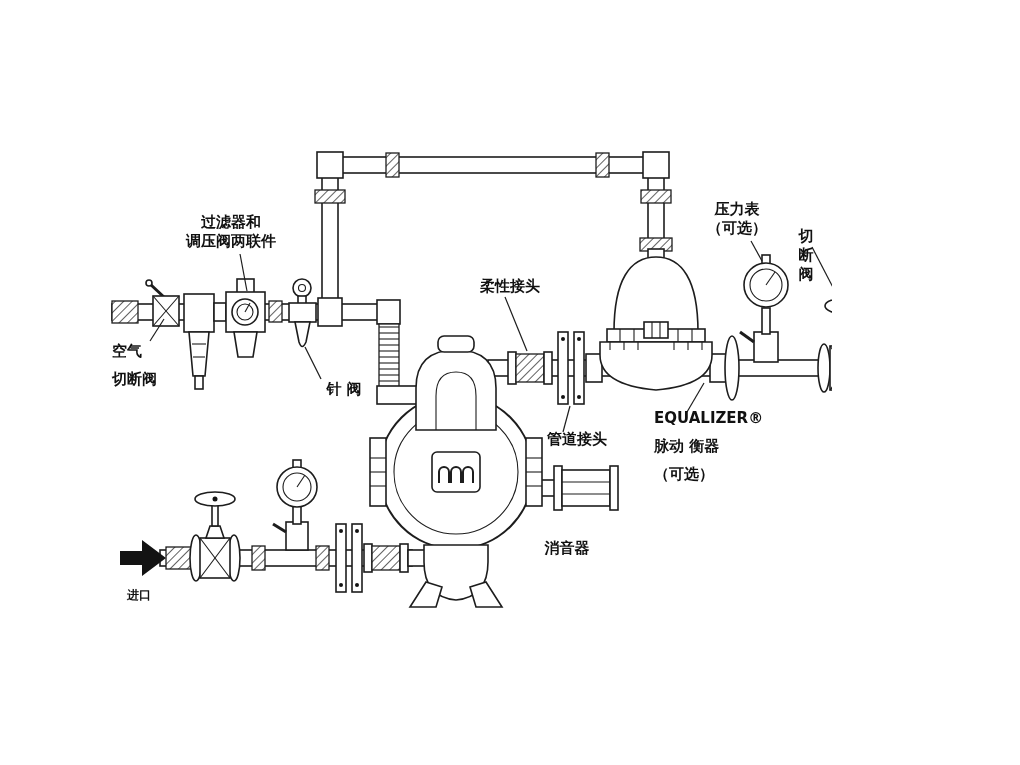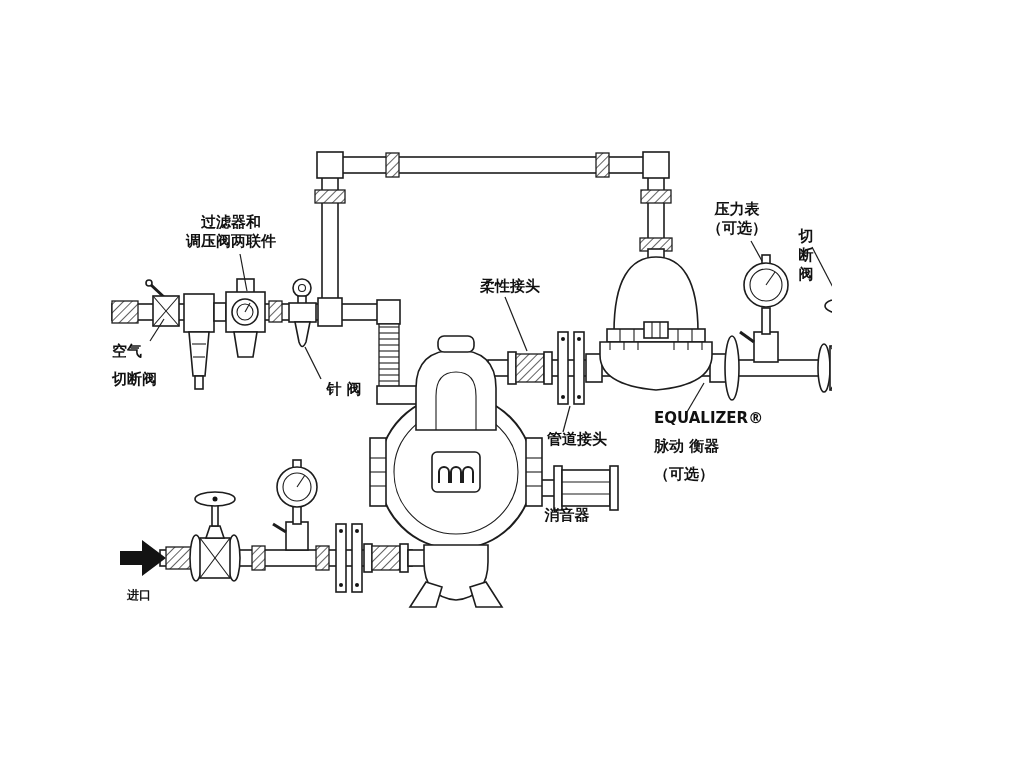--- a/index.html
+++ b/index.html
@@ -257,19 +257,19 @@
 （可选）</div>
 
   <div class="lbl" style="left:806px; top:227px;">切断阀</div>
 
   <div class="lbl left" style="left:646px; top:404px;margin-left:8px;">EQUALIZER®
 脉动  衡器
 （可选）</div>
 
   <div class="lbl" style="left:577px; top:430px;font-family:Liberation Serif, serif;">管道接头</div>
 
-  <div class="lbl" style="left:567px; top:506px;">消音器</div>
+  <div class="lbl" style="left:567px; top:539px;">消音器</div>
 
   <div class="lbl big" style="left:893px; top:387px;">出口</div>
 
   <div class="lbl big" style="left:139px; top:587px;font-family:Liberation Mono, monospace;">进口</div>
 
 </div>
 
 </body></html>

